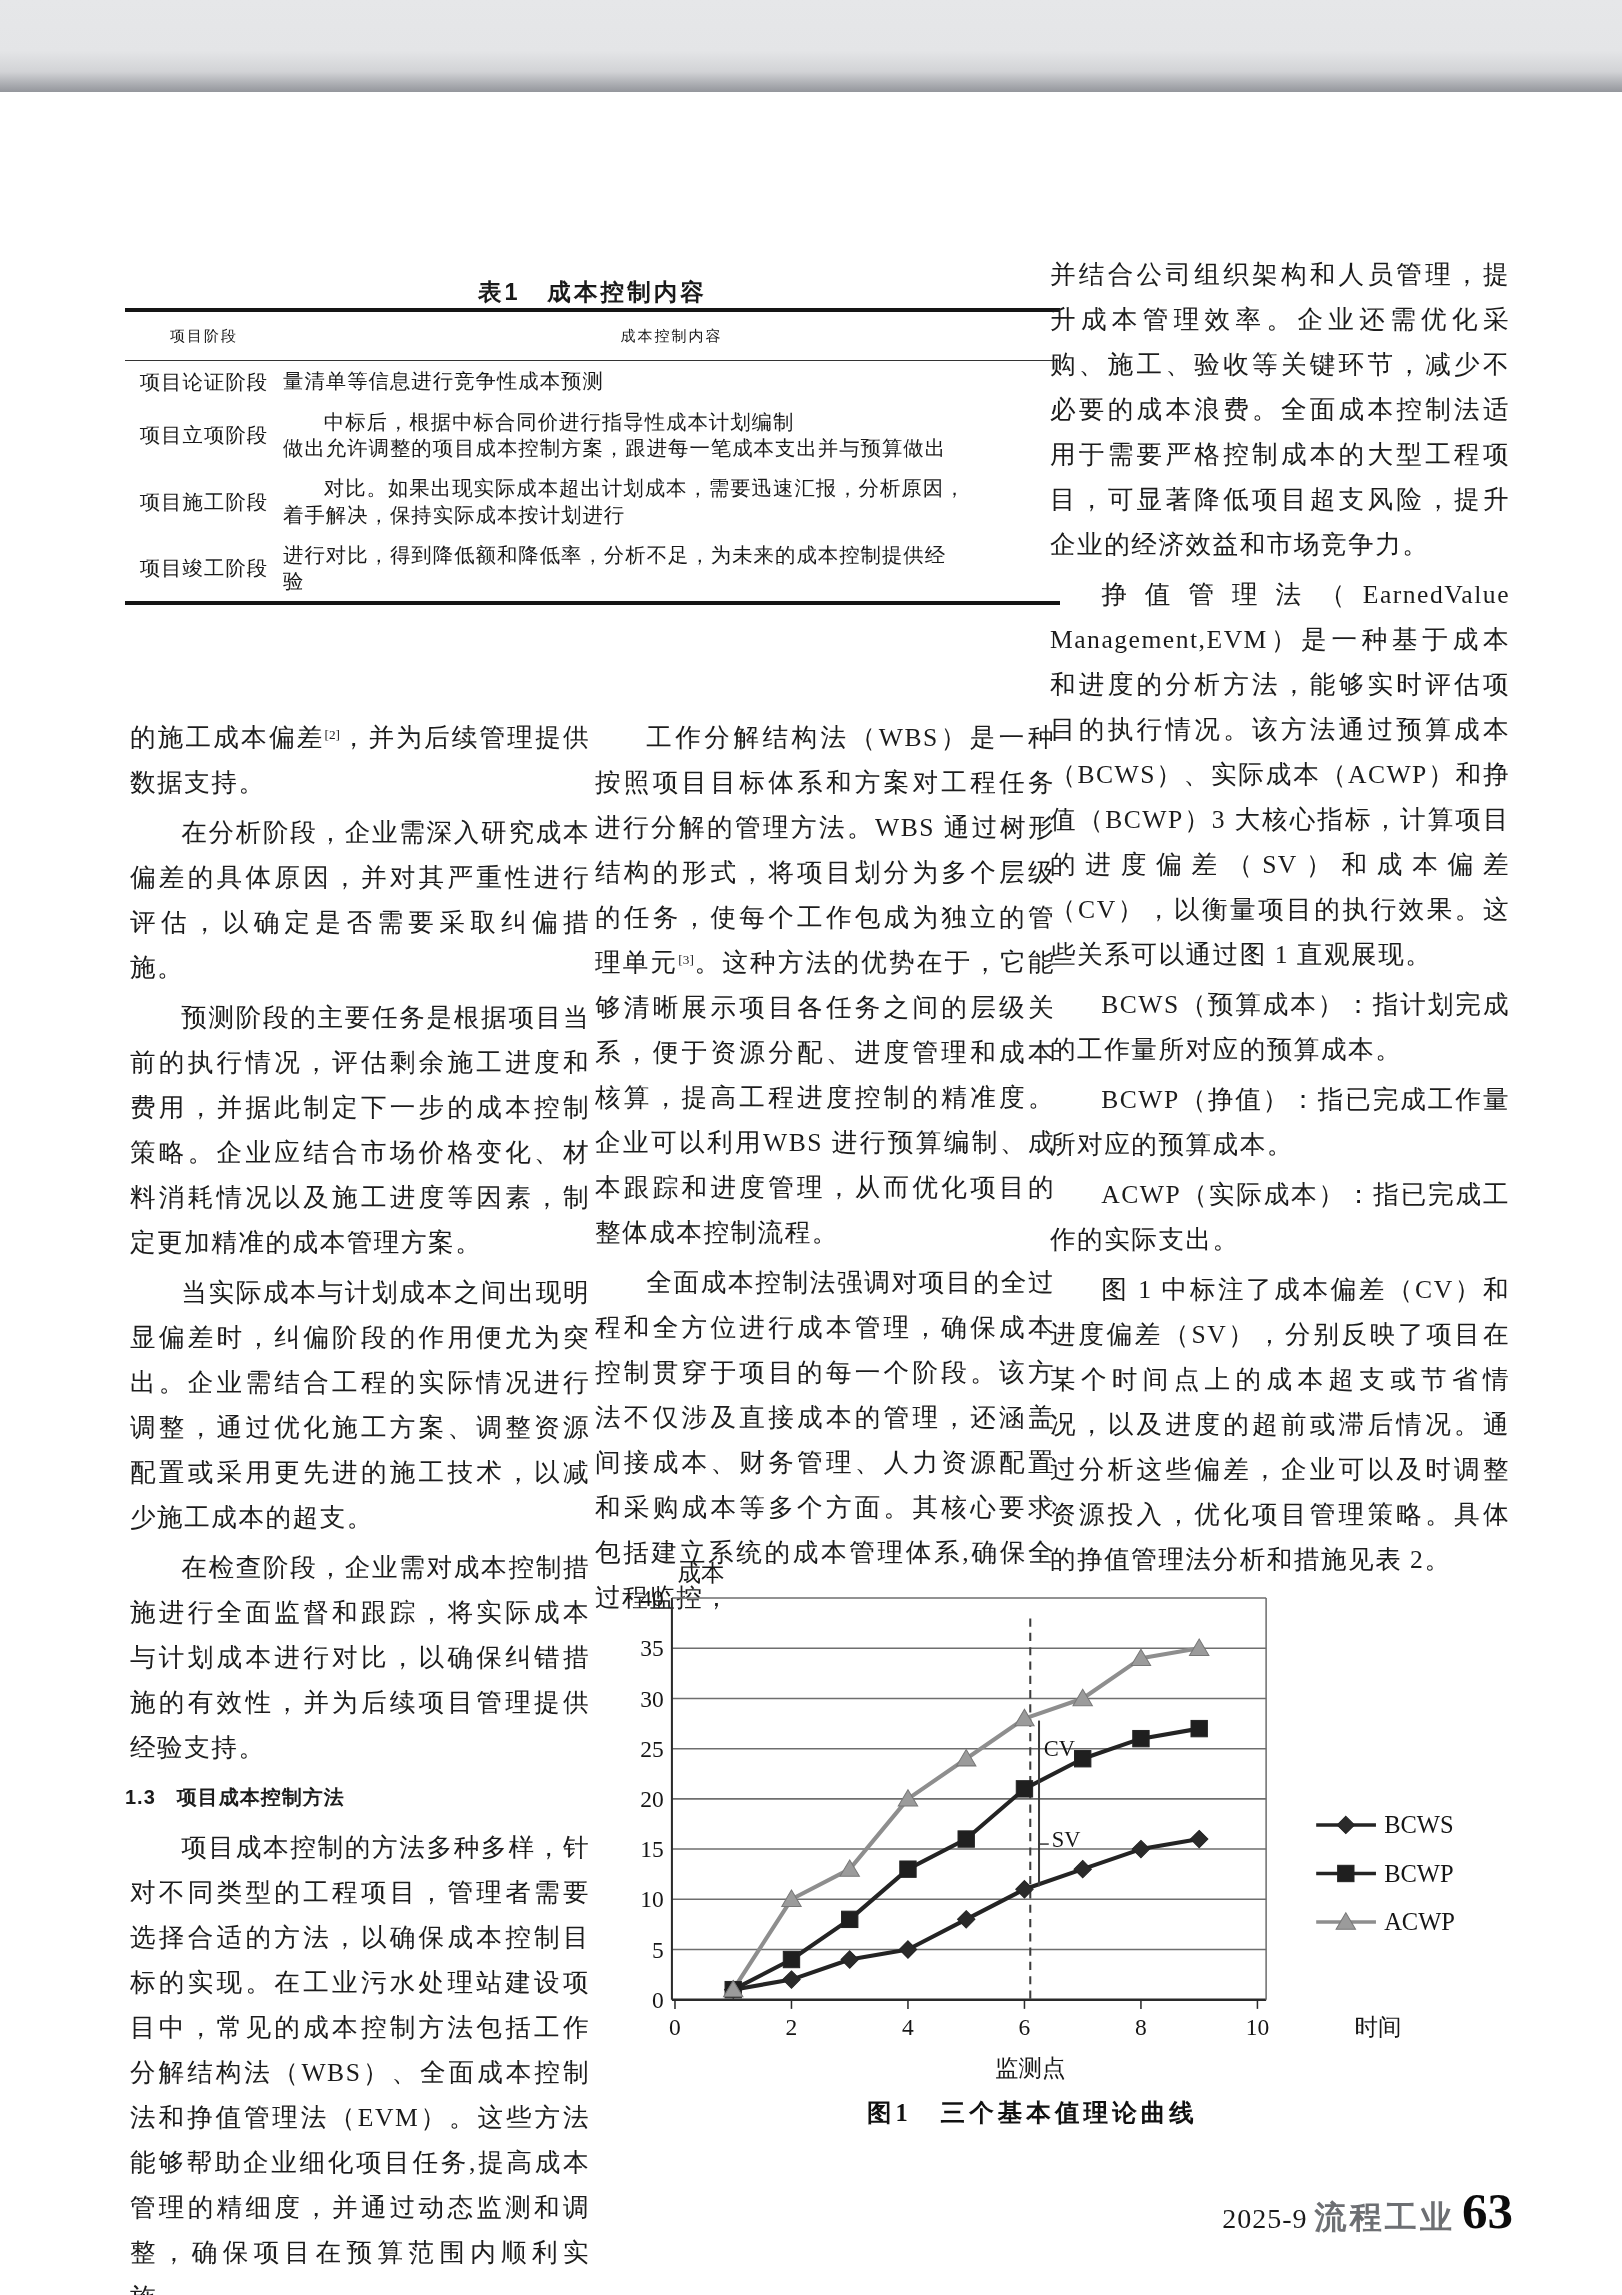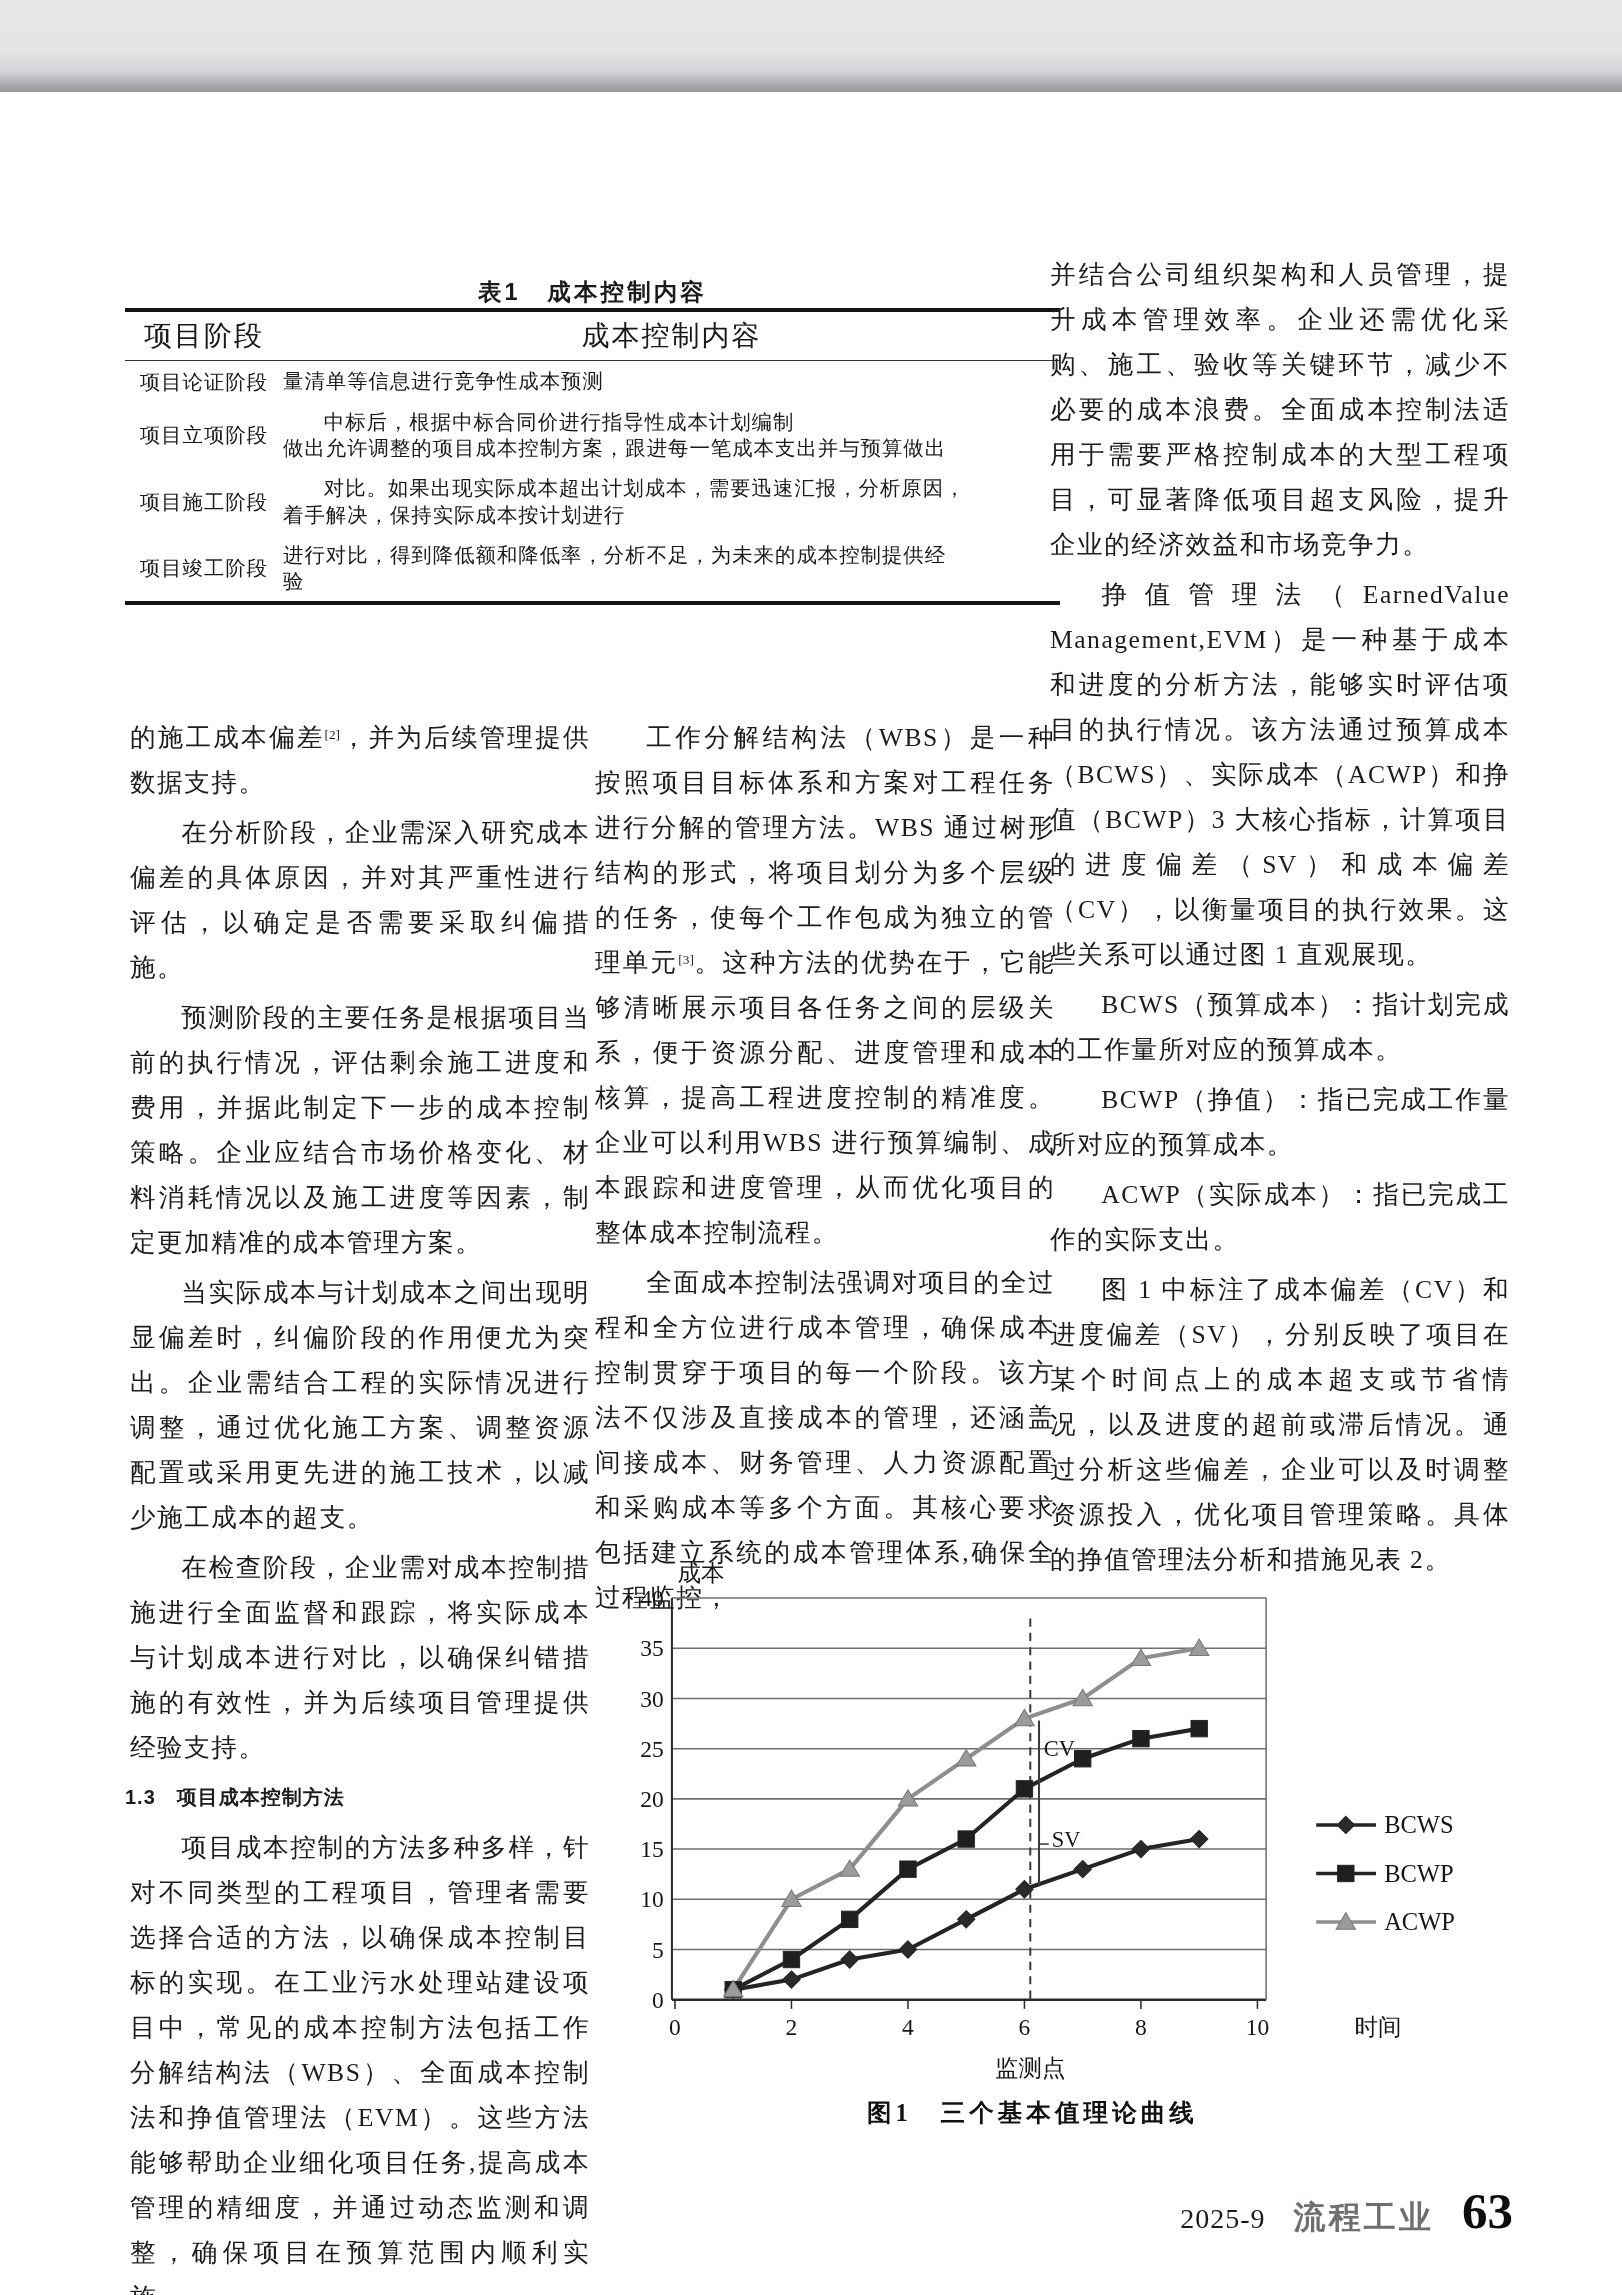--- a/index.html
+++ b/index.html
@@ -13,21 +13,21 @@
     background:linear-gradient(180deg,#e6e7e9 0%,#e4e5e7 55%,#d2d3d6 78%,#a7a9ae 93%,#94969c 100%);
   }
   
   .table1{position:absolute;left:125px;top:276px;width:935px;}
   .table1 .t-title{
     text-align:center;font-family:"Liberation Sans","DejaVu Sans",sans-serif;
     font-weight:bold;font-size:23.5px;letter-spacing:3.1px;height:32px;
   }
   .rule-thick{border-top:4.6px solid #151515;}
   .rule-thin{border-top:1.5px solid #333;}
-  .t-headrow{display:flex;align-items:center;height:48px;font-size:28px;letter-spacing:2px;}
+  .t-headrow{display:flex;align-items:center;height:48px;font-size:15px;letter-spacing:2px;}
   .t-label{width:158px;text-align:center;flex:0 0 158px;}
   .t-content{flex:1;text-align:center;}
   .t-row{display:flex;padding:6.6px 0;}
   .t-row .t-stage{width:158px;flex:0 0 158px;text-align:center;align-self:center;font-size:20.4px;letter-spacing:1px;}
   .t-row .t-lines{flex:1;padding-right:9.2px;font-size:20.4px;line-height:26.6px;letter-spacing:1px;text-align:justify;}
   .t-lines .ln{text-indent:0;}
   .t-lines .ln.ind{text-indent:2em;}
   
   .col{position:absolute;width:470px;font-size:25.6px;line-height:45px;
        text-align:justify;letter-spacing:1.5px;color:#1c1c1c;}
@@ -43,21 +43,21 @@
   .fig1{position:absolute;left:629px;top:1554px;width:889px;height:547px;}
   .fig1 svg{display:block;}
   .fig1 text{font-family:"Liberation Serif","DejaVu Serif",serif;fill:#161616;}
   .fig-caption{
     position:absolute;left:649px;top:2096px;width:767px;text-align:center;
     font-weight:bold;font-size:24.5px;letter-spacing:4.1px;color:#111;
   }
   
   .footer{
     position:absolute;left:971px;top:2182px;width:542px;
-    display:flex;justify-content:flex-end;align-items:baseline;gap:28px;
+    display:flex;justify-content:flex-end;align-items:baseline;gap:7px;
   }
   .footer .issue{font-size:28px;color:#1a1a1a;letter-spacing:1px;}
   .footer .journal{font-family:"Liberation Sans","DejaVu Sans",sans-serif;
                    font-weight:bold;font-size:32px;color:#6d6f73;letter-spacing:3.1px;}
   .footer .pagenum{font-size:51px;font-weight:bold;color:#0c0c0c;}
 </style>
 </head>
 <body>
 
 <div class="header-band"></div>

